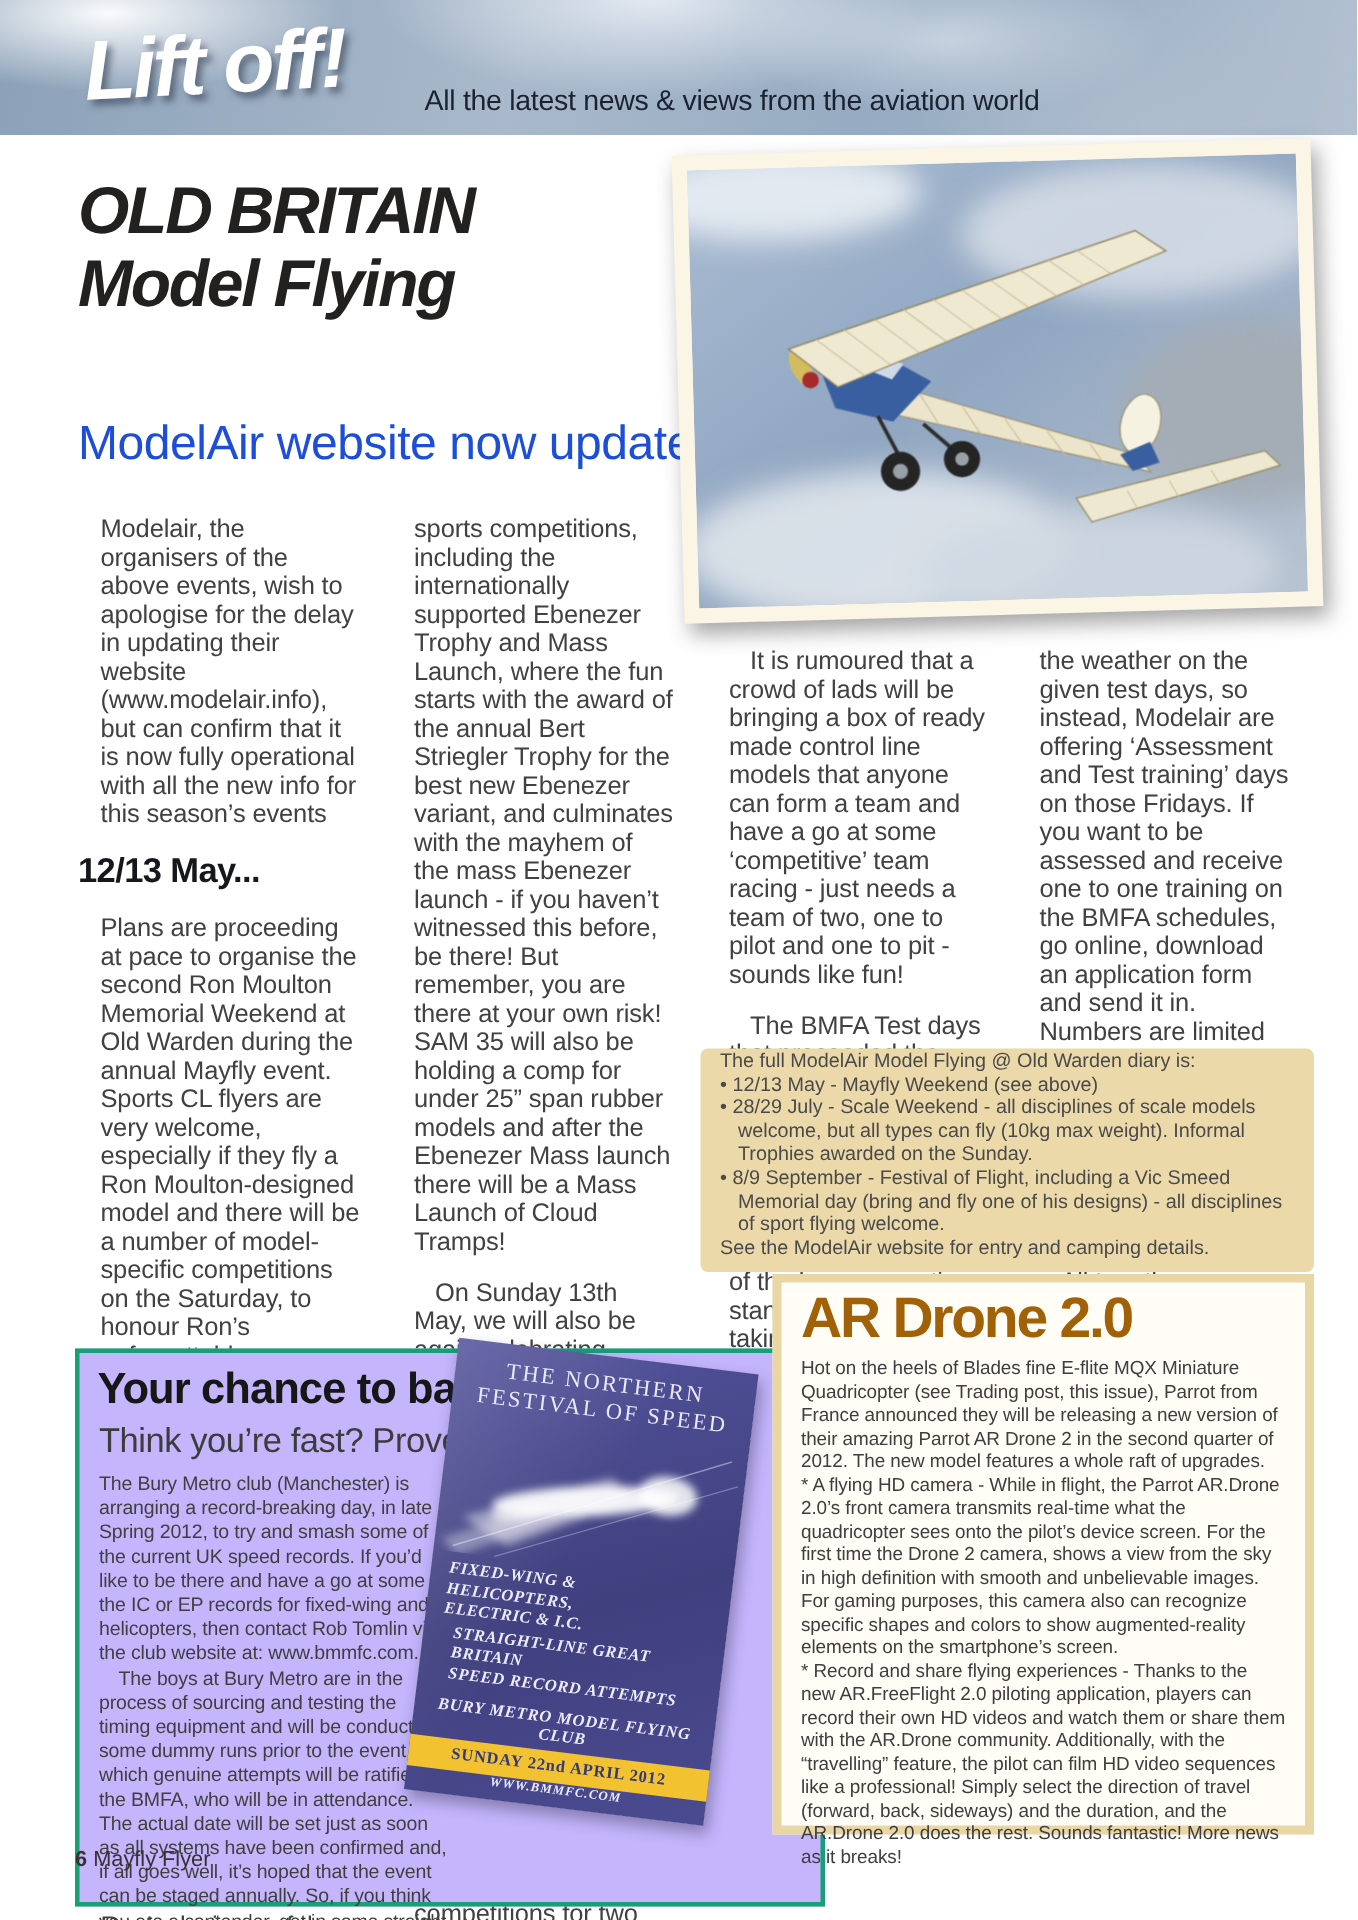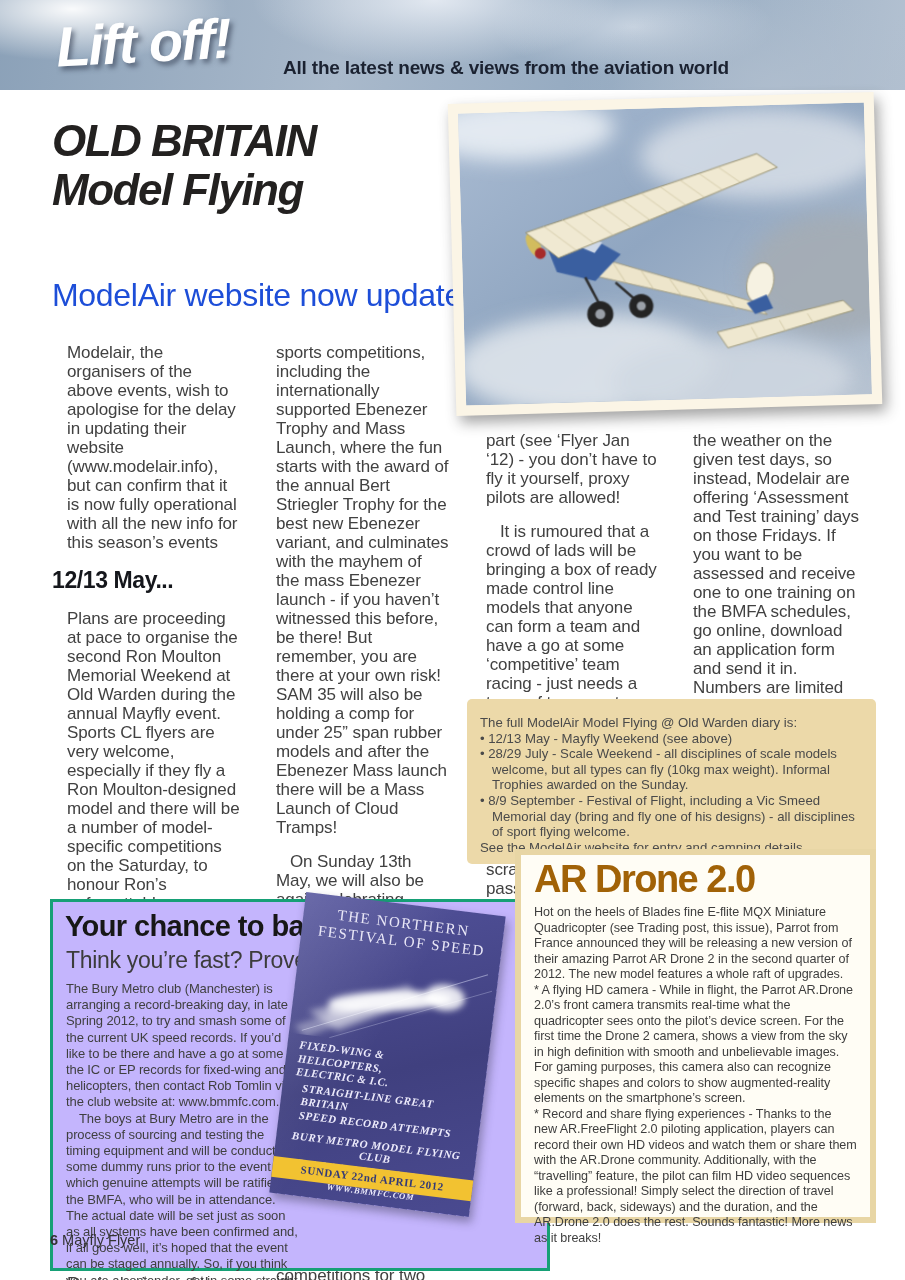--- a/index.html
+++ b/index.html
@@ -19,21 +19,21 @@
       linear-gradient(100deg, #8ba1b8, #a9b9cb 38%, #93a9c0 68%, #b3c1d1);
   }
   .liftoff {
     position:absolute; left:56px; top:10px;
     font-size:56px; font-weight:bold; font-style:italic; color:#ffffff;
     letter-spacing:-2px; transform:rotate(-3deg);
     text-shadow:3px 4px 5px rgba(40,50,70,0.55);
   }
   .tagline {
     position:absolute; left:283px; top:57px;
-    font-size:19px; font-weight:bold; color:#1b2231; letter-spacing:-0.2px;
+    font-size:19px; font-weight:normal; color:#1b2231; letter-spacing:-0.2px;
   }
 
   
   .headline { position:absolute; left:52px; top:116px; color:#232120; }
   .headline span {
     display:block; font-size:44px; line-height:49px; font-weight:900;
     font-style:italic; letter-spacing:-1.5px;
   }
   .subhead {
     position:absolute; left:52px; top:277px; font-size:32px; color:#1d4ed8; letter-spacing:-0.3px;
@@ -56,21 +56,21 @@
   .c4 { left:678px; top:416px; width:202px; }
   .bodycol p { margin:15px; font-size:17px; line-height:19px; letter-spacing:-0.1px; }
   .bodycol p.ind { text-indent:14px; }
   .date-head {
     margin:11px 0 1px; font-size:23px; font-weight:900; color:#15171c; letter-spacing:-0.4px;
   }
 
   
   .diary {
     position:absolute; left:467px; top:699px; width:409px; box-sizing:border-box;
-    background:#ecd9a9; border-radius:5px; padding:16px 13px 9px;
+    background:#ecd9a9; border-radius:5px; padding:0 13px 9px;
     color:#4a4a4a; font-size:13.2px; line-height:15.6px;
   }
   .diary .d-item { padding-left:12px; text-indent:-12px; }
   .diary .d-item::before { content:"• "; }
 
   
   .record {
     position:absolute; left:50px; top:851px; width:500px; height:372px; box-sizing:border-box;
     border:3px solid #16a076; background:#c4b5fd; padding:6px 10px;margin-top:48px;
   }
@@ -195,21 +195,20 @@
     <div class="date-head">12/13 May...</div>
     <p>Plans are proceeding at pace to organise the second Ron Moulton Memorial Weekend at Old Warden during the annual Mayfly event. Sports CL flyers are very welcome, especially if they fly a Ron Moulton-designed model and there will be a number of model-specific competitions on the Saturday, to honour Ron’s unforgettable contribution to this discipline. The CL programme, organised by SAM 35 and CLAPA, is as follows: Saturday 7th May: Rascal and Voetsak, Weatherman and Phantom Speed and VTR, 1/2A and A only. Sunday: Aerobatics (F2B, vintage and classic) and vintage combat. Ron’s family will be in attendance - to present the Ron Moulton Memorial Trophy to a modeller and model of one of Ron’s designs, of the families choice, on Saturday the 7th May.</p>
     <p class="ind">On the free flight field on Sunday, there will be a number of</p>
   </div>
   <div class="bodycol c2">
     <p>sports competitions, including the internationally supported Ebenezer Trophy and Mass Launch, where the fun starts with the award of the annual Bert Striegler Trophy for the best new Ebenezer variant, and culminates with the mayhem of the mass Ebenezer launch - if you haven’t witnessed this before, be there! But remember, you are there at your own risk! SAM 35 will also be holding a comp for under 25” span rubber models and after the Ebenezer Mass launch there will be a Mass Launch of Cloud Tramps!</p>
     <p class="ind">On Sunday 13th May, we will also be again celebrating David Boddington’s huge contribution to RC modelling - any Boddo-designed RC models are welcome (there will be a static pound for displaying your Boddo models during the day) and David’s family will be on hand to present the David Boddington Memorial Trophy for the model that best reflects the spirit of Boddo.</p>
     <p class="ind">New for this year will be informal CL competitions for two Ron Malmström’s funnier designs, the Mercurian Mite and the Saucy Satellite (close relatives of the Ebenezer type of model). This will run on both days and you still have time to built one to take</p>
   </div>
   <div class="bodycol c3">
-    <p>part (see ‘Flyer Jan ‘12) - you don’t have to fly it yourself, proxy pilots are allowed!</p>
     <p class="ind">It is rumoured that a crowd of lads will be bringing a box of ready made control line models that anyone can form a team and have a go at some ‘competitive’ team racing - just needs a team of two, one to pilot and one to pit - sounds like fun!</p>
     <p class="ind">The BMFA Test days that preceeded the Flying weekends in May And July have been regrettably scrapped. The low pass rate over the years that the days have run, is indicative of the low preparation standard of those taking part, not helped by the vagaries of</p>
   </div>
   <div class="bodycol c4">
     <p>the weather on the given test days, so instead, Modelair are offering ‘Assessment and Test training’ days on those Fridays. If you want to be assessed and receive one to one training on the BMFA schedules, go online, download an application form and send it in. Numbers are limited so that the level of training is maintained, so don’t delay. There will be a nominal charge to contribute to the training personnel travel expenses.</p>
     <p class="ind">All together, an action-packed weekend for sports fliers! For more details and mandatory requirements for flying, visit the ModelAir website at www.modelair.org</p>
   </div>
 
   <div class="diary">
     <div>The full ModelAir Model Flying @ Old Warden diary is:</div>

